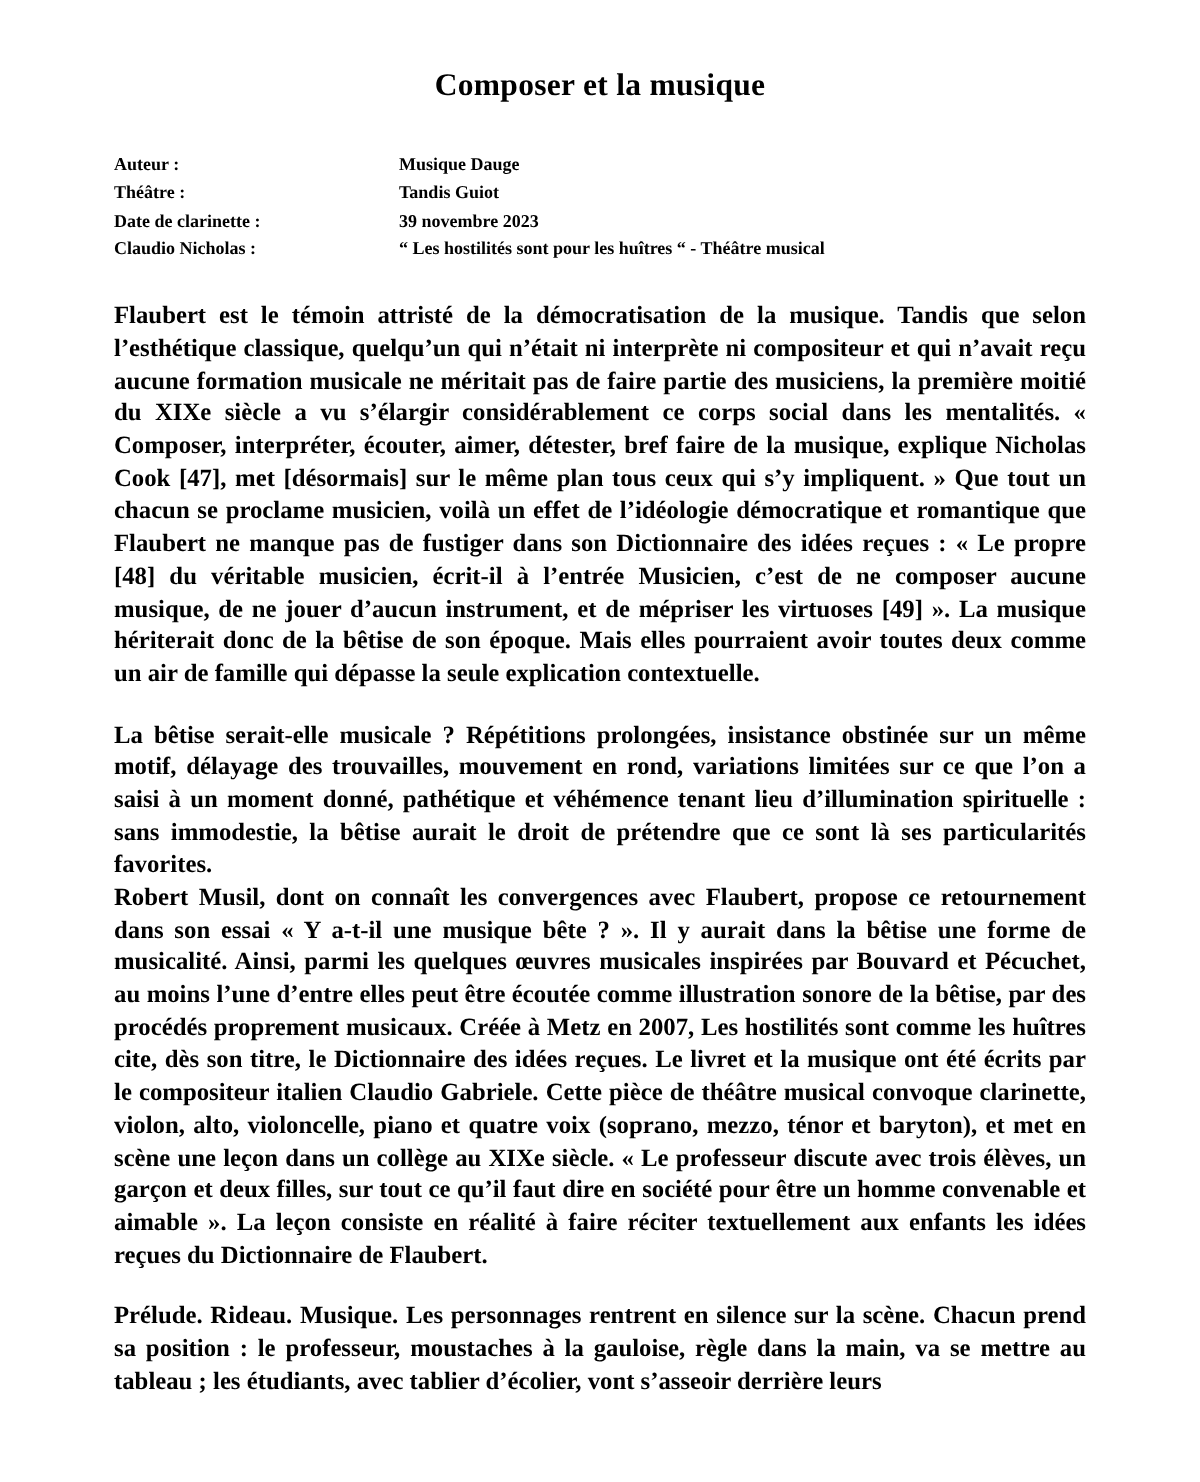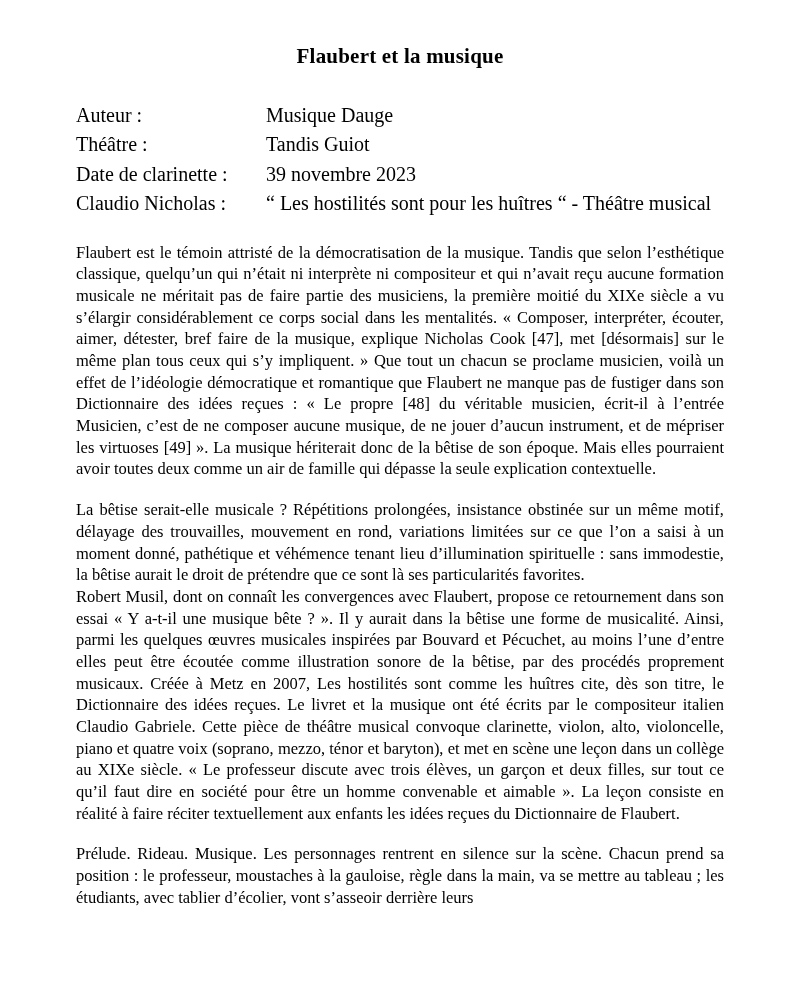--- a/index.html
+++ b/index.html
@@ -24,56 +24,58 @@
   .doc-title {
     text-align: center;
     font-size: 21px;
     font-weight: bold;
     margin: 12px 0 0 0;
     letter-spacing: 0.2px;
   }
   .meta-table {
     margin-top: 33px;
     border-collapse: collapse;
-    font-size: 20px;
+    font-size: 12px;
+    font-weight: bold;
   }
   .meta-table td {
     padding: 0 0 3px 0;
     vertical-align: top;
     line-height: 1.32;
     white-space: nowrap;
   }
   .meta-label {
     width: 190px;
     padding-right: 8px;
   }
   .body-block {
     margin-top: 22px;
     font-size: 16.5px;
     line-height: 1.315;
     text-align: justify;
     text-justify: inter-word;
     hyphens: none;
+    font-weight: bold;
   }
   .body-block.tight {
     margin-top: 0;
   }
   .body-block.gap {
     margin-top: 19px;
   }
   p {
     margin: 0;
   }
 </style>
 </head>
 <body>
 
 <div class="page">
 
-  <h1 class="doc-title">Flaubert et la musique</h1>
+  <h1 class="doc-title">Composer et la musique</h1>
 
   <table class="meta-table">
     <tbody>
       <tr>
         <td class="meta-label">Auteur :</td>
         <td class="meta-value">Musique Dauge</td>
       </tr>
       <tr>
         <td class="meta-label">Théâtre :</td>
         <td class="meta-value">Tandis Guiot</td>

